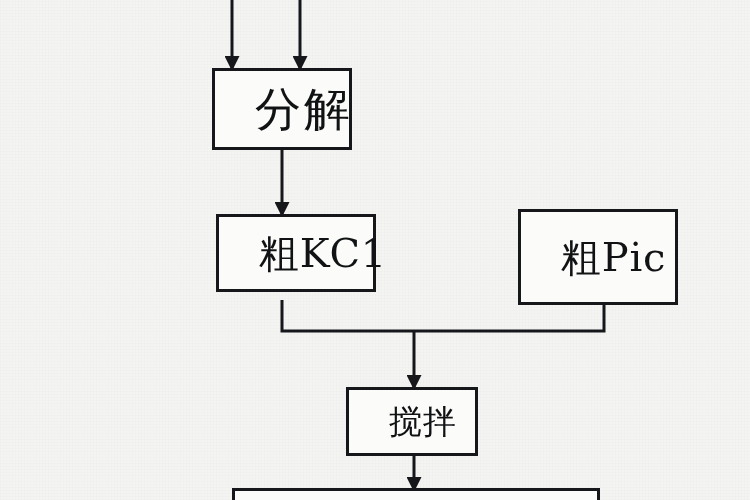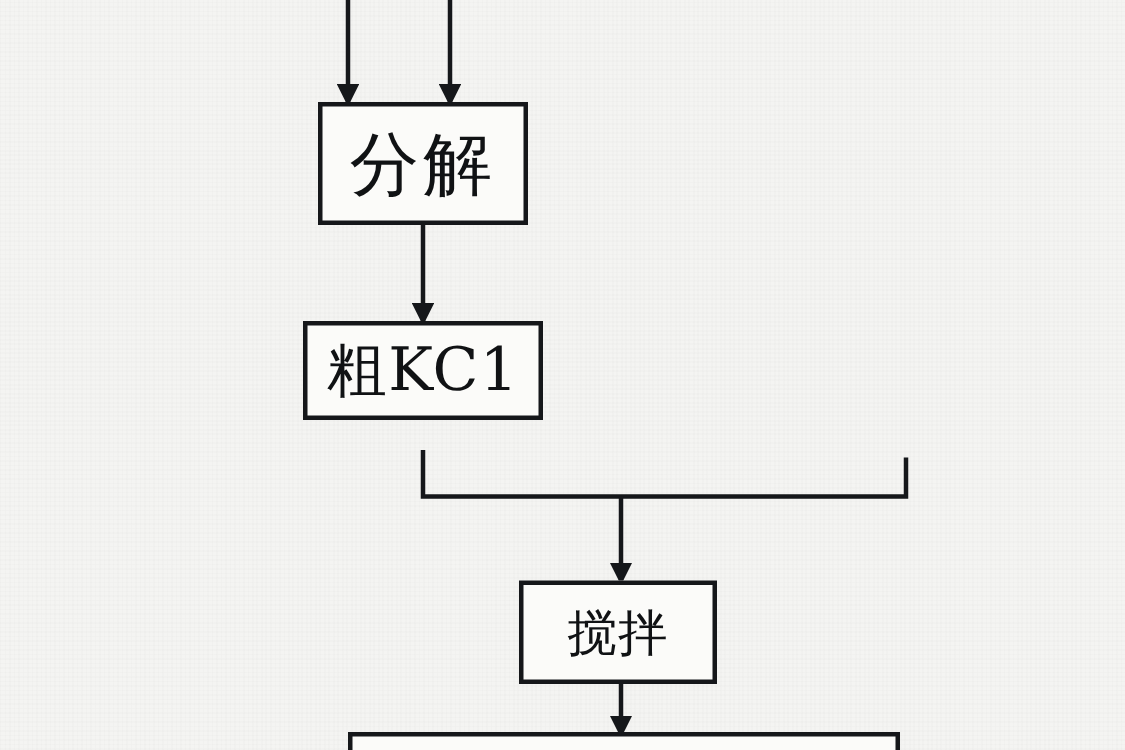--- a/index.html
+++ b/index.html
@@ -28,35 +28,35 @@
         rgba(255,255,255,0.0) 1px, rgba(255,255,255,0.0) 3px);
   }
 
   .node {
     position: absolute;
     box-sizing: border-box;
     border: 3px solid #15171a;
     background: #fbfbf9;
     display: flex;
     align-items: center;
-    justify-content: center;
     color: #101214;
+    padding-left: 40px;
   }
   .node .node-label {
     font-family: "DejaVu Serif", "Liberation Serif", serif;
     line-height: 1;
     white-space: nowrap;
     letter-spacing: 0.02em;
   }
 
   
   #node-fenjie   { left: 212px; top: 68px;  width: 140px; height: 82px; }
   #node-fenjie .node-label { font-size: 46px; letter-spacing: 0.06em; }
 
-  #node-cu-kcl   { left: 202px; top: 214px; width: 160px; height: 66px; }
+  #node-cu-kcl   { left: 216px; top: 214px; width: 160px; height: 78px; }
   #node-cu-kcl .node-label { font-size: 40px; }
 
   #node-cu-pic   { left: 518px; top: 209px; width: 160px; height: 96px; }
   #node-cu-pic .node-label { font-size: 40px; }
 
   #node-jiaoban  { left: 346px; top: 387px; width: 132px; height: 69px; }
   #node-jiaoban .node-label { font-size: 33px; letter-spacing: 0.02em; }
 
   
   #node-bottom-partial {
@@ -99,20 +99,23 @@
   </svg>
 
   <div class="node" id="node-fenjie">
     <span class="node-label">分解</span>
   </div>
 
   <div class="node" id="node-cu-kcl">
     <span class="node-label">粗KC1</span>
   </div>
 
+  <div class="node" id="node-cu-pic">
+    <span class="node-label">粗Pic</span>
+  </div>
 
   <div class="node" id="node-jiaoban">
     <span class="node-label">搅拌</span>
   </div>
 
   <div class="node" id="node-bottom-partial">
     <span class="node-label"></span>
   </div>
 
 </div>

